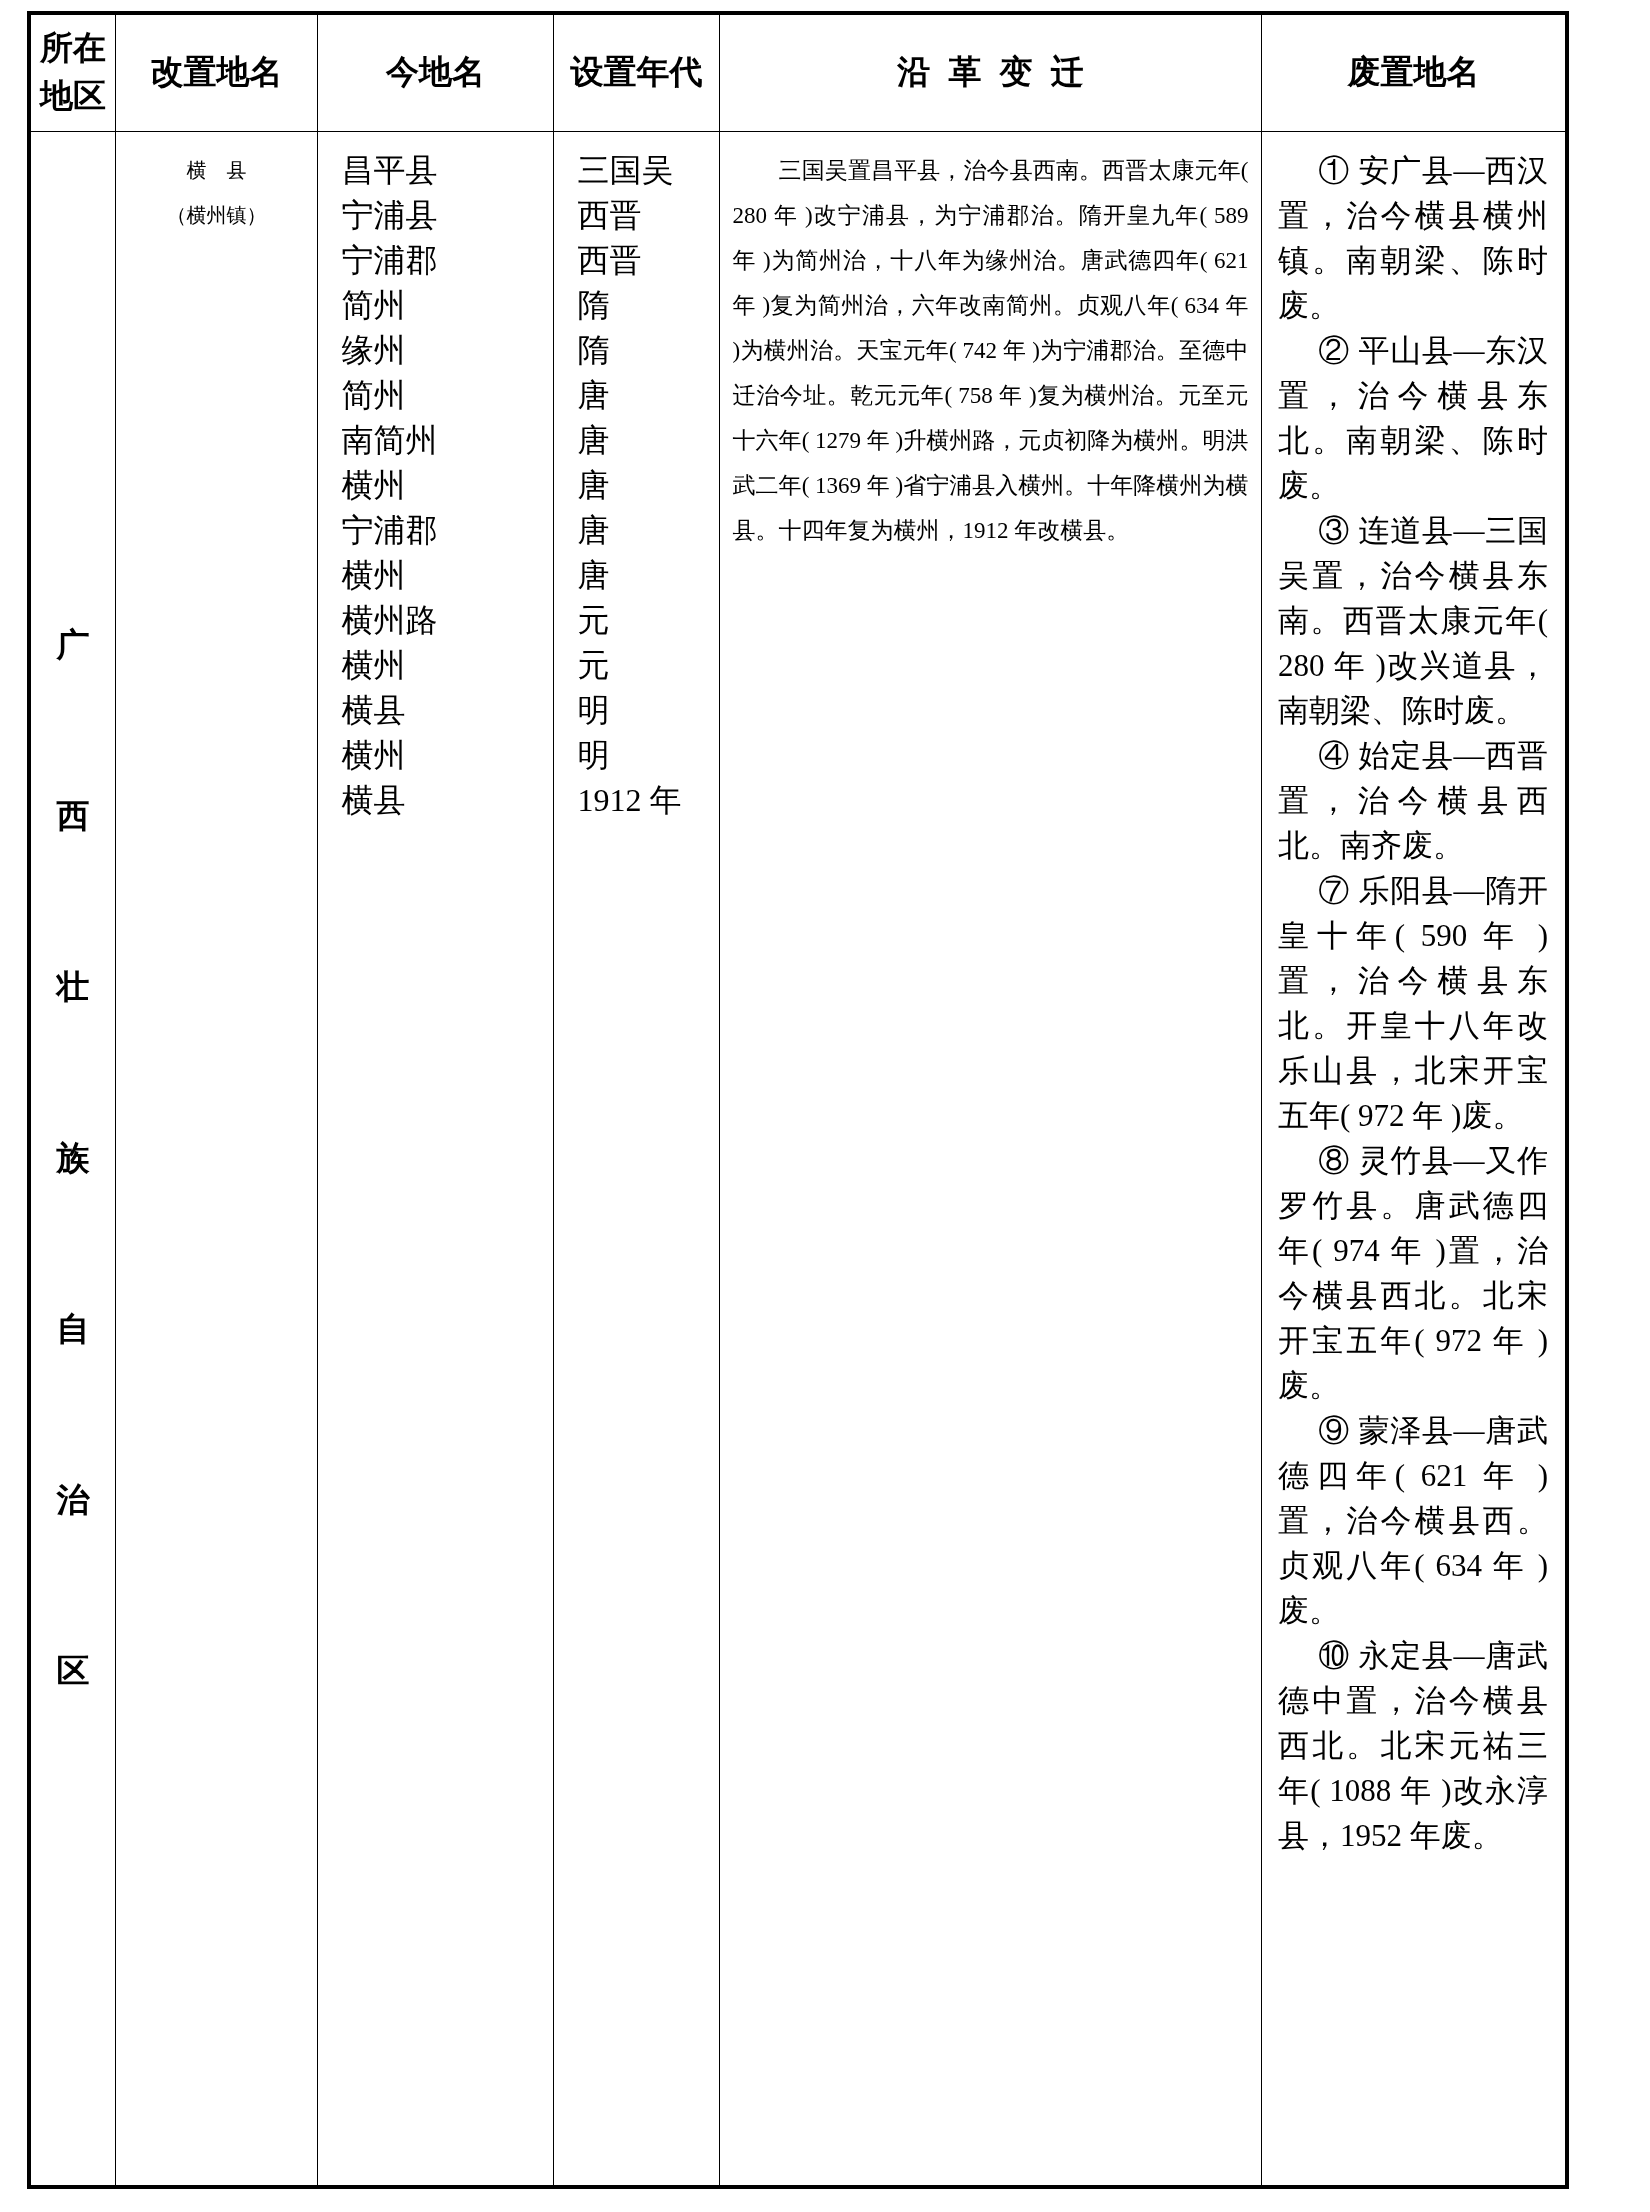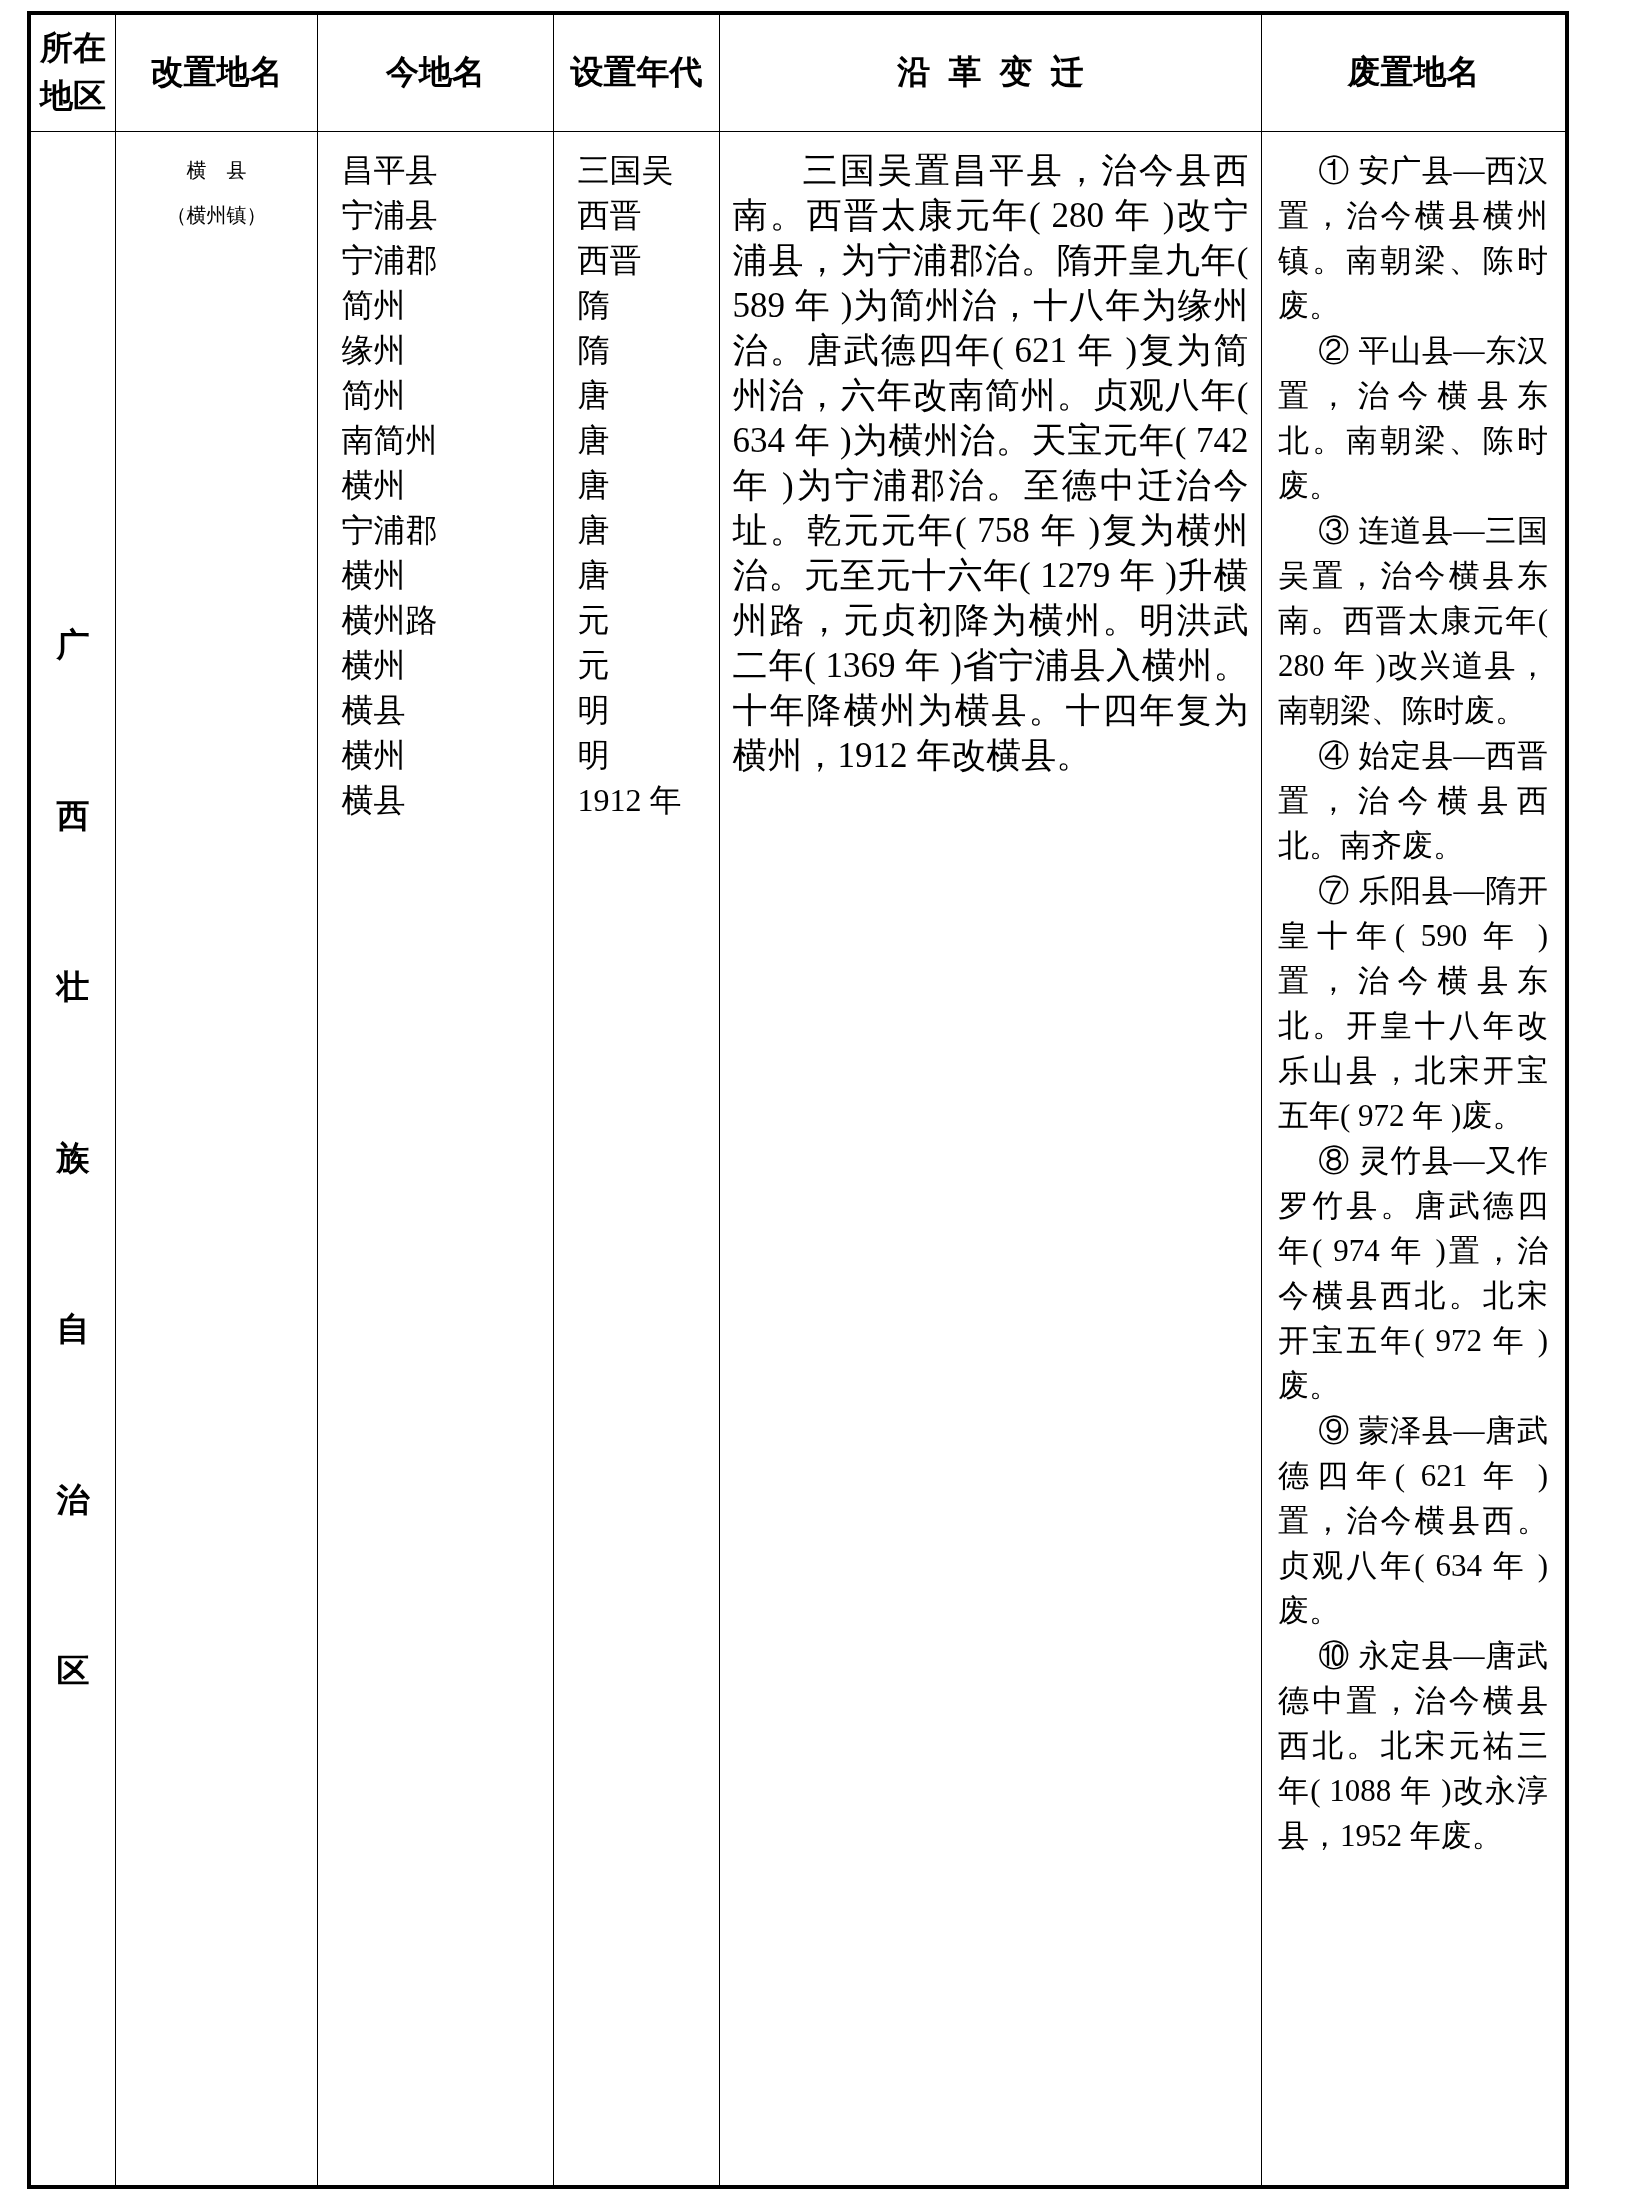--- a/index.html
+++ b/index.html
@@ -30,21 +30,21 @@
   .hcell .two-line{display:block;}
   .evo-head{letter-spacing:0.55em;padding-left:0.55em;}
   
   .region-cell{
     display:flex;flex-direction:column;align-items:center;justify-content:center;
     font-size:33px;line-height:171px;font-weight:bold;
   }
   .current-cell{padding-top:16px;text-align:center;font-size:20px;line-height:45px;}
   .list-cell{padding:16px 0 0 23.4px;font-size:32px;line-height:45px;}
   .evolution-cell{
-    padding:16px 12.6px 0 12.6px;font-size:35px;line-height:45px;
+    padding:16px 12.6px 0 12.6px;font-size:23px;line-height:45px;
     text-align:justify;
   }
   .evolution-cell p{margin:0;text-indent:2em;text-align:justify;}
   .abolished-cell{
     padding:16px 17px 0 16px;font-size:31px;line-height:45px;
   }
   .abolished-cell p{margin:0;text-indent:1.3em;text-align:justify;}
   .list-item{white-space:nowrap;}
 </style>
 </head>

